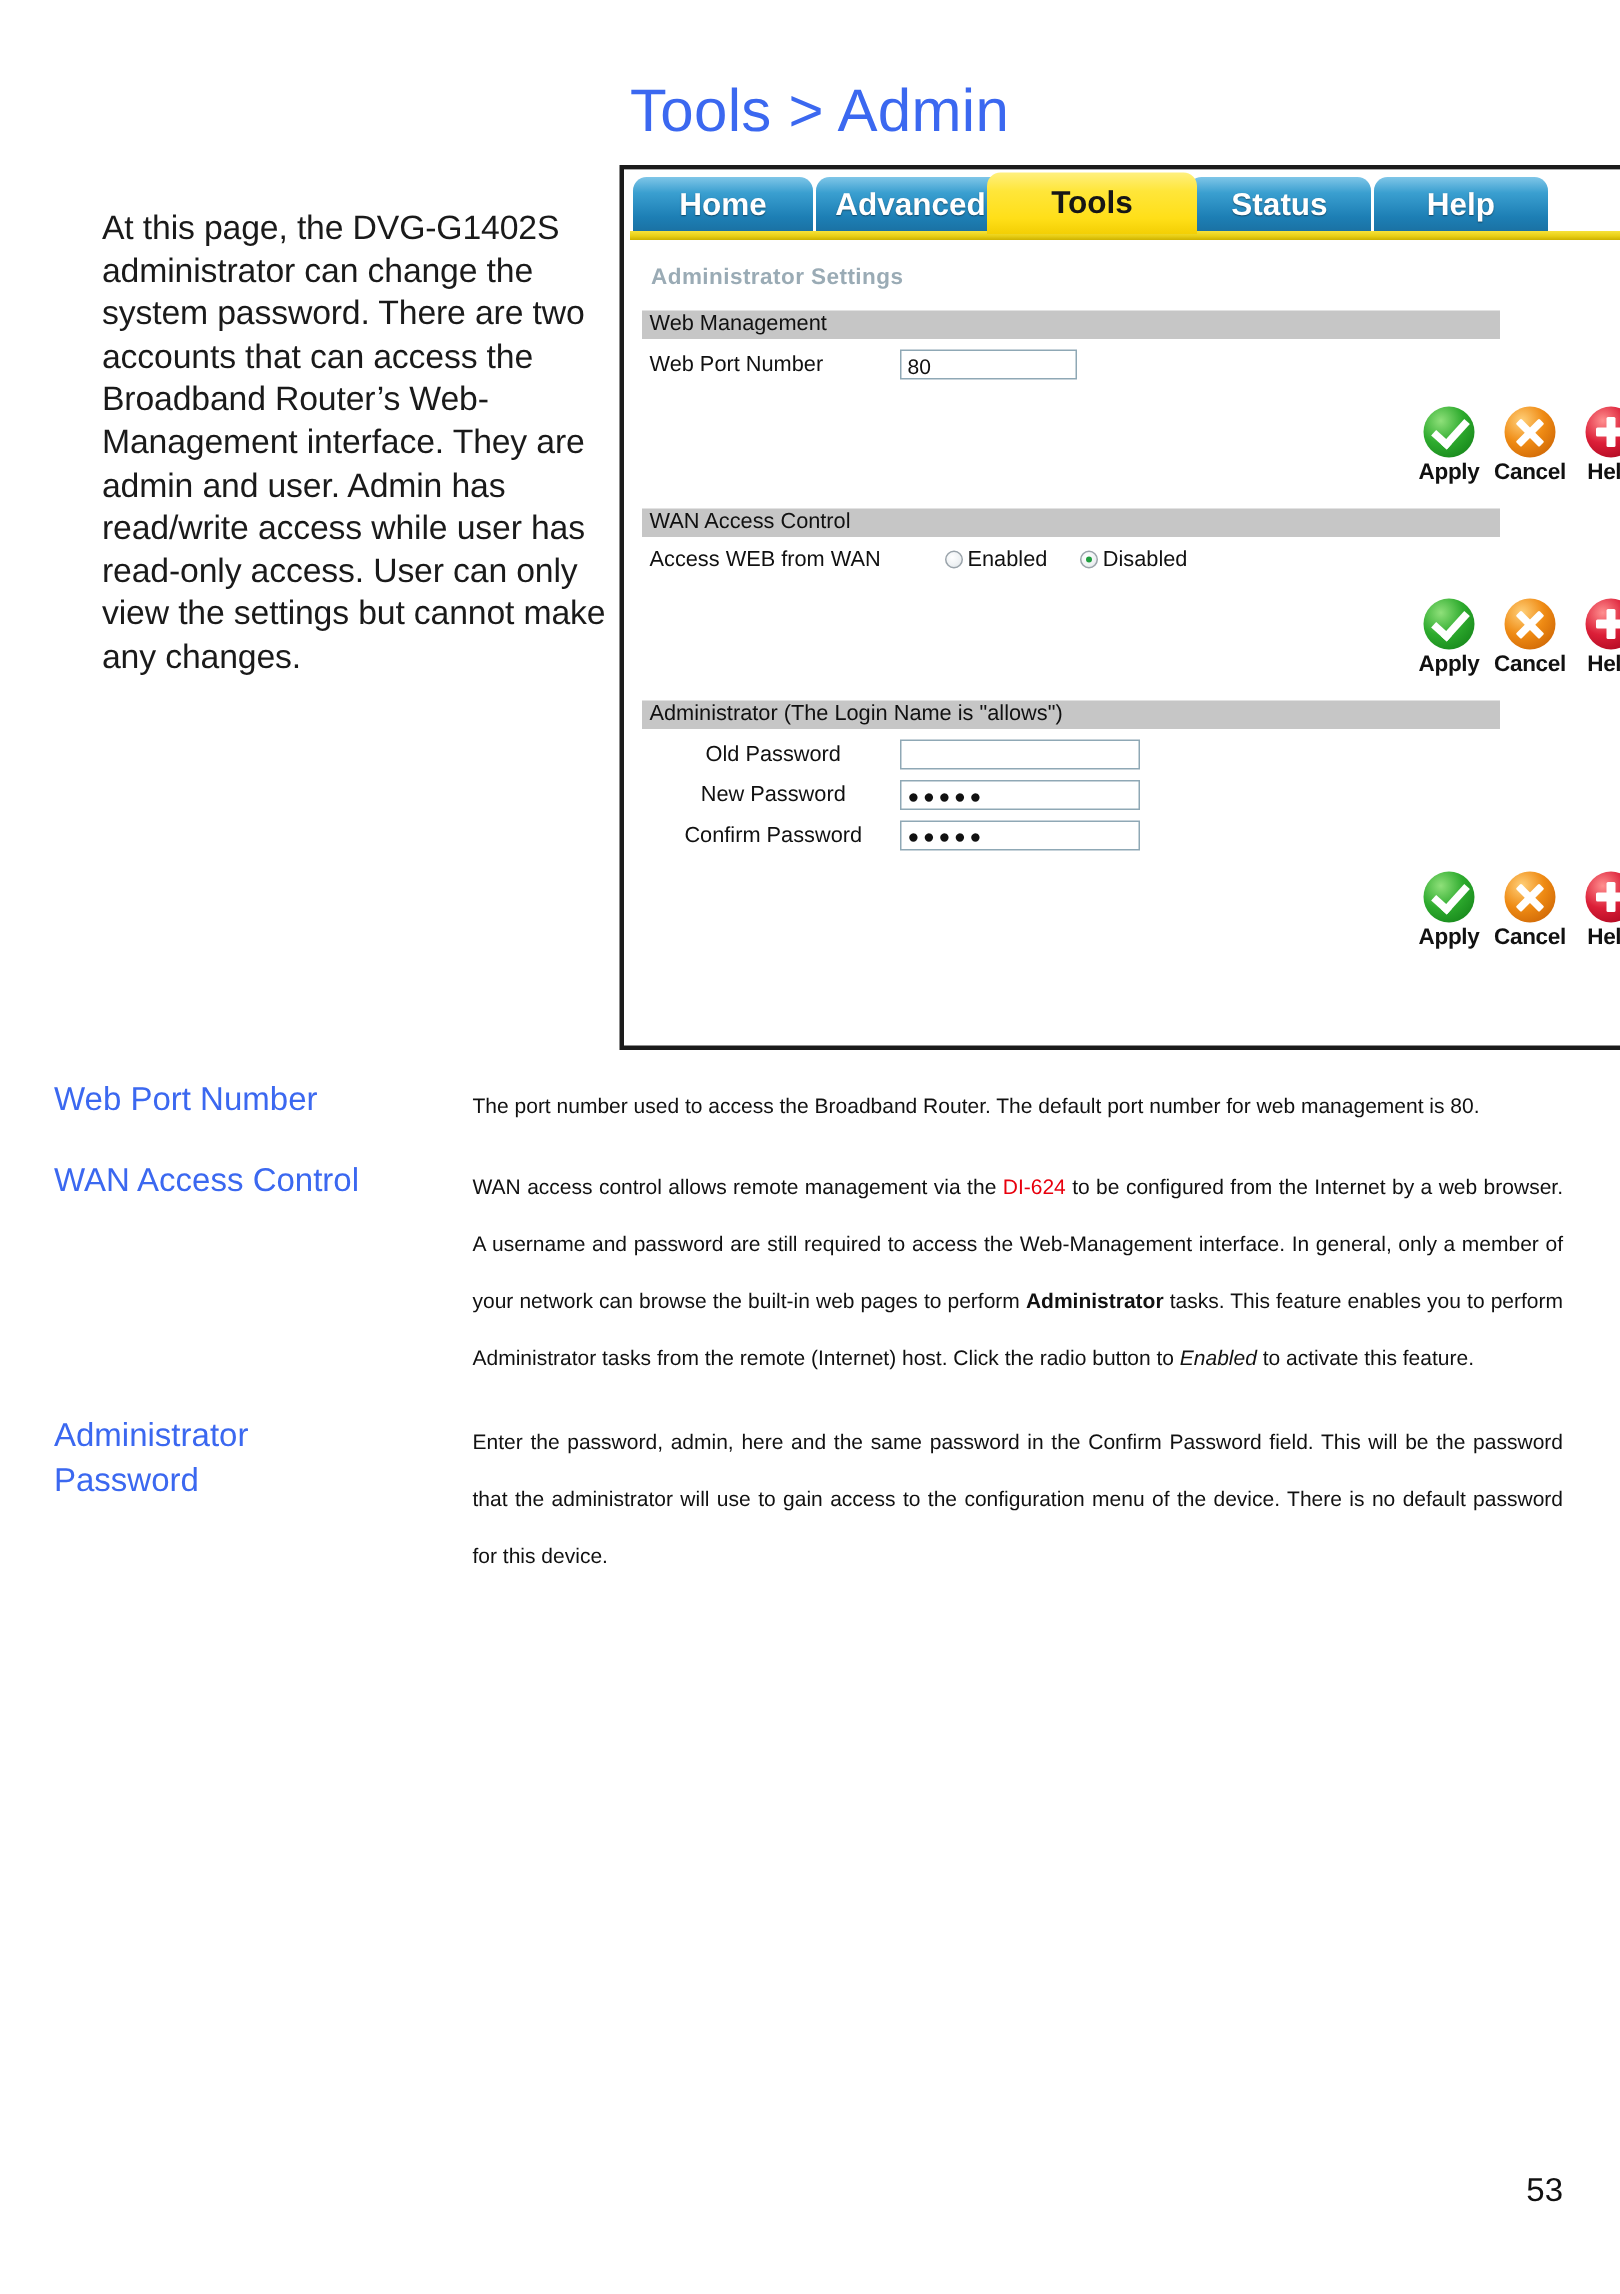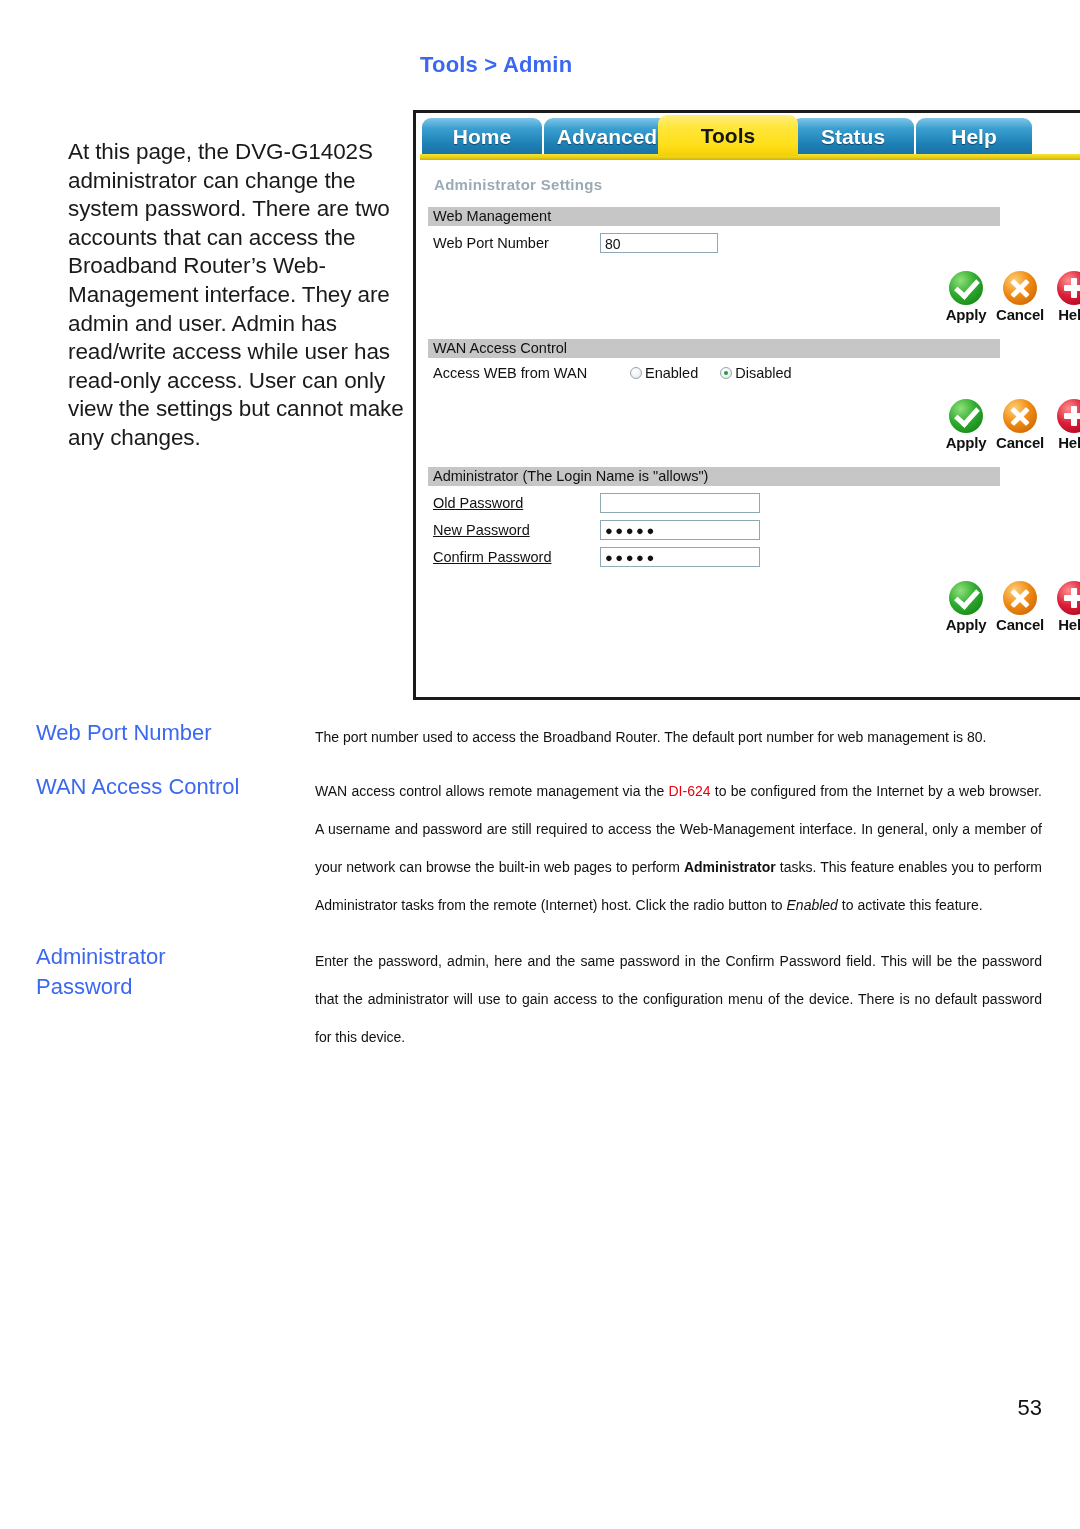--- a/index.html
+++ b/index.html
@@ -14,22 +14,22 @@
     font-family: "Liberation Sans", sans-serif;
     color: #000;
     overflow: hidden;
   }
 
   
   .page-title {
     position: absolute;
     left: 420px;
     top: 52px;
-    font-size: 22px;
-    font-weight: bold;
+    font-size: 40px;
+    font-weight: normal;
     color: #3b68f0;
     letter-spacing: 0.2px;
     white-space: nowrap;
   }
 
   
   .intro-text {
     position: absolute;
     left: 68px;
     top: 138px;
@@ -132,21 +132,21 @@
   }
 
   .row {
     display: flex;
     align-items: center;
     margin-top: 7px;
     font-size: 14.5px;
     color: #111;
   }
   .row .lbl { width: 172px; padding-left: 5px; box-sizing: border-box; }
-  .row .lbl.right { text-align: left; width: 172px; padding-right: 2px; text-decoration: underline; }
+  .row .lbl.right { text-align: center; width: 172px; padding-right: 2px; }
 
   .tbox {
     border: 1px solid #8fa8b5;
     background: #ffffff;
     height: 20px;
     font-size: 14px;
     line-height: 20px;
     padding-left: 4px;
     box-sizing: border-box;
     color: #111;
@@ -238,21 +238,21 @@
     text-justify: inter-word;
   }
   .red { color: #e8000d; }
   .b { font-weight: bold; }
   .i { font-style: italic; }
 
   
   .pageno {
     position: absolute;
     right: 38px;
-    top: 1395px;
+    top: 1447px;
     font-size: 22px;
     color: #111;
   }
 </style>
 </head>
 <body>
 
 <div class="page-title">Tools &gt; Admin</div>
 
 <div class="intro-text">At this page, the DVG-G1402S administrator can change the system password. There are two accounts that can access the Broadband Router’s Web-Management interface. They are admin and user. Admin has read/write access while user has read-only access. User can only view the settings but cannot make any changes.</div>

